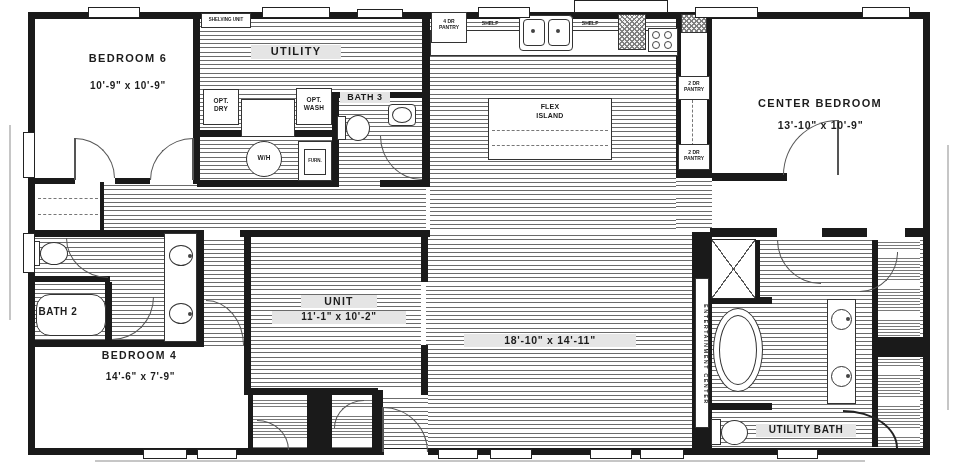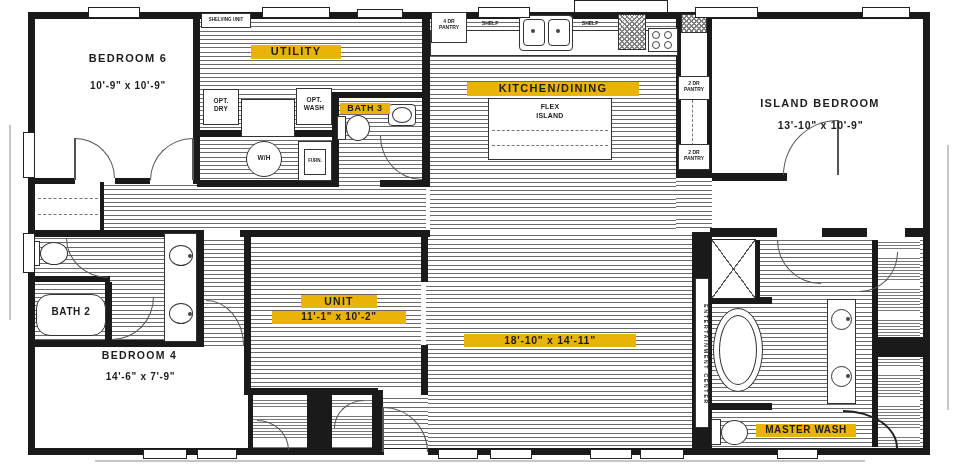--- a/index.html
+++ b/index.html
@@ -18,21 +18,21 @@
   .oval{position:absolute;background:#fff;border:1.3px solid #333;border-radius:50%;}
   .win{position:absolute;background:#fff;border:1px solid #222;}
   .arc{position:absolute;}
   .leaf{position:absolute;background:#555;}
   .dash{position:absolute;border-top:1px dashed #777;height:0;}
   .vdash{position:absolute;border-left:1px dashed #777;width:0;}
   .dot{position:absolute;width:4px;height:4px;border-radius:50%;background:#444;}
   .burner{position:absolute;width:8px;height:8px;border-radius:50%;border:1px solid #444;background:#fff;}
   .lbl{position:absolute;font-weight:700;color:#1c1c1c;text-align:center;
        white-space:pre-line;line-height:1.25;}
-  .halo{background:#eab308;padding:0 3px;}
+  .halo{background:#e5e5e5;padding:0 3px;}
   .roomname{font-size:11px;letter-spacing:1.3px;}
   .dims{font-size:10px;letter-spacing:0.7px;}
   .mid{font-size:9px;letter-spacing:0.6px;}
   .small{font-size:6.5px;letter-spacing:0.2px;}
   .tiny{font-size:5px;letter-spacing:0;}
   .micro{font-size:4.5px;letter-spacing:0;}
   .vert{writing-mode:vertical-rl;text-orientation:mixed;letter-spacing:1.5px;}
   .shower{position:absolute;background:
      linear-gradient(to top right,transparent calc(50% - .6px),#555 calc(50% - .6px),#555 calc(50% + .6px),transparent calc(50% + .6px)),
      linear-gradient(to bottom right,transparent calc(50% - .6px),#555 calc(50% - .6px),#555 calc(50% + .6px),transparent calc(50% + .6px)),#fff;
@@ -209,42 +209,41 @@
 
   <div class="lbl roomname halo" style="left:251px;top:45px;width:90px;">UTILITY</div>
   <div class="lbl micro" style="left:201px;top:17px;width:50px;">SHELVING UNIT</div>
   <div class="lbl small" style="left:203px;top:97px;width:36px;">OPT.
 DRY</div>
   <div class="lbl small" style="left:296px;top:96px;width:36px;">OPT.
 WASH</div>
   <div class="lbl small" style="left:246px;top:154px;width:36px;">W/H</div>
   <div class="lbl micro" style="left:304px;top:158px;width:22px;">FURN.</div>
 
-  <div class="lbl mid halo" style="left:340px;top:103px;width:50px;">BATH 3</div>
-
-  <div class="lbl roomname halo" style="left:467px;top:82px;width:172px;">KITCHEN/DINING</div>
+  <div class="lbl mid halo" style="left:340px;top:92px;width:50px;">BATH 3</div>
+
   <div class="lbl tiny" style="left:432px;top:18px;width:34px;">4 DR
 PANTRY</div>
   <div class="lbl tiny" style="left:476px;top:20px;width:28px;">SHELF</div>
   <div class="lbl tiny" style="left:576px;top:20px;width:28px;">SHELF</div>
   <div class="lbl small" style="left:508px;top:103px;width:84px;font-size:7px;">FLEX
 ISLAND</div>
   <div class="lbl tiny" style="left:679px;top:80px;width:30px;">2 DR
 PANTRY</div>
   <div class="lbl tiny" style="left:679px;top:149px;width:30px;">2 DR
 PANTRY</div>
 
-  <div class="lbl roomname" style="left:725px;top:97px;width:190px;">ISLAND BEDROOM</div>
+  <div class="lbl roomname" style="left:725px;top:97px;width:190px;">CENTER BEDROOM</div>
   <div class="lbl dims" style="left:738px;top:119px;width:165px;font-size:10.5px;">13'-10" x  10'-9"</div>
 
-  <div class="lbl mid" style="left:42px;top:306px;width:58px;font-size:10px;">BATH 2</div>
+  <div class="lbl mid" style="left:29px;top:306px;width:58px;font-size:10px;">BATH 2</div>
 
   <div class="lbl roomname" style="left:82px;top:349px;width:115px;font-size:10.5px;">BEDROOM 4</div>
   <div class="lbl dims" style="left:78px;top:371px;width:125px;">14'-6" x  7'-9"</div>
 
   <div class="lbl roomname halo" style="left:301px;top:295px;width:76px;font-size:10.5px;">UNIT</div>
   <div class="lbl dims halo" style="left:272px;top:311px;width:134px;">11'-1" x  10'-2"</div>
 
   <div class="lbl dims halo" style="left:464px;top:334px;width:172px;font-size:10.5px;">18'-10" x  14'-11"</div>
 
-  <div class="lbl mid halo" style="left:756px;top:424px;width:100px;font-size:10px;">MASTER WASH</div>
+  <div class="lbl mid halo" style="left:756px;top:424px;width:100px;font-size:10px;">UTILITY BATH</div>
 
 </div>
 
 </body></html>

